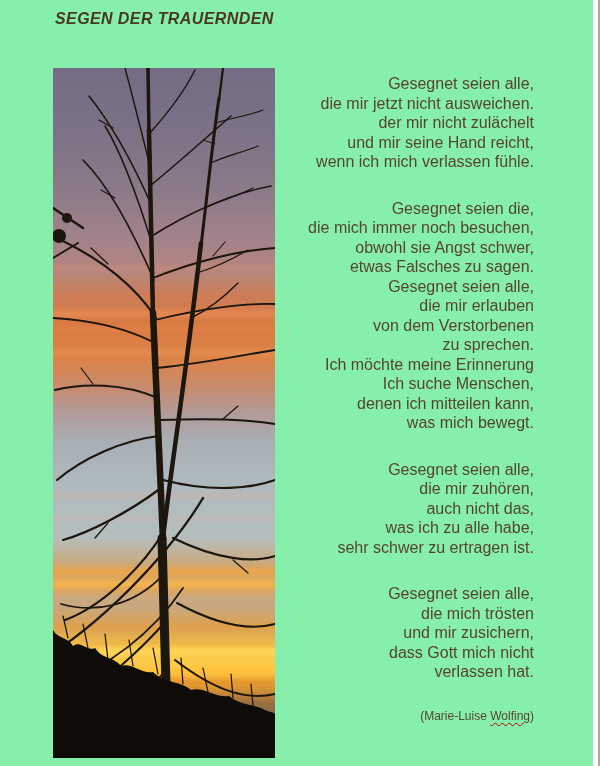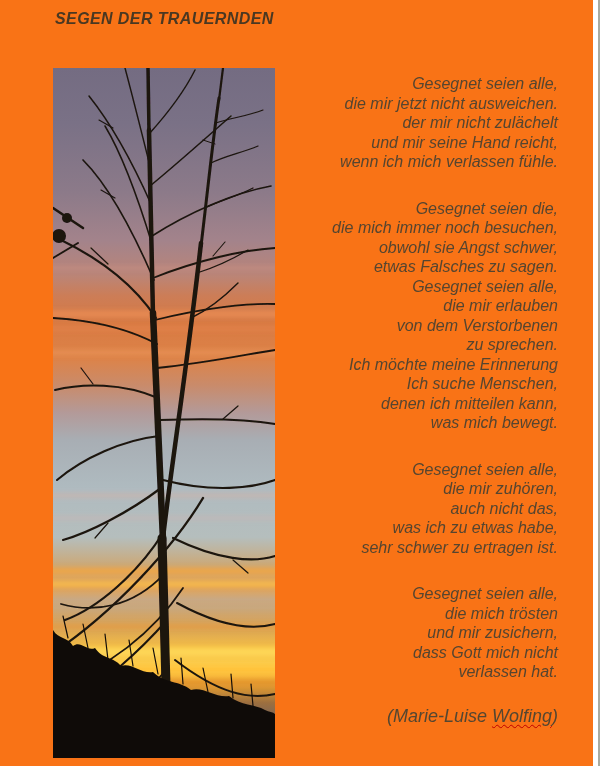--- a/index.html
+++ b/index.html
@@ -1,39 +1,39 @@
 <!DOCTYPE html>
 <html><head>
 <meta charset="utf-8">
 <style>
   html,body { margin:0; padding:0; }
   .page {
     position:relative; width:600px; height:766px;
-    background:#f97316; overflow:hidden;
+    background:#86efac; overflow:hidden;
     font-family:"Liberation Sans", sans-serif;
   }
   .title {
     position:absolute; left:55px; top:10px;
     font-style:italic; font-weight:bold; font-size:16px;
     letter-spacing:.4px; color:#4A3822; white-space:nowrap;
   }
   .photo {
     position:absolute; left:53px; top:68px; width:222px; height:690px;
   }
   .photo svg { display:block; width:222px; height:690px; }
   .poem {
-    position:absolute; top:74px; right:42px; width:300px;
-    text-align:right; font-style:italic; font-size:16px;
+    position:absolute; top:74px; right:66px; width:300px;
+    text-align:right; font-size:16px;
     line-height:19.5px; color:#554530;
   }
   .stanza { margin:0 0 27px 0; }
   .stanza:last-of-type { margin-bottom:0; }
   .poem-line { white-space:nowrap; }
   .attribution {
-    margin-top:22px; font-size:18px; line-height:15px; color:#544631;
+    margin-top:22px; font-size:12px; line-height:15px; color:#544631;
   }
   .misspelled {
     text-decoration-line:underline;
     text-decoration-style:wavy;
     text-decoration-color:#C00000;
     text-decoration-thickness:1px;
     text-underline-offset:2px;
   }
   .page-edge {
     position:absolute; top:0; right:0; bottom:0; width:5px;
@@ -198,21 +198,21 @@
         <div class="poem-line">zu sprechen.</div>
         <div class="poem-line">Ich möchte meine Erinnerung</div>
         <div class="poem-line">Ich suche Menschen,</div>
         <div class="poem-line">denen ich mitteilen kann,</div>
         <div class="poem-line">was mich bewegt.</div>
       </div>
     <div class="stanza">
         <div class="poem-line">Gesegnet seien alle,</div>
         <div class="poem-line">die mir zuhören,</div>
         <div class="poem-line">auch nicht das,</div>
-        <div class="poem-line">was ich zu etwas habe,</div>
+        <div class="poem-line">was ich zu alle habe,</div>
         <div class="poem-line">sehr schwer zu ertragen ist.</div>
       </div>
     <div class="stanza">
         <div class="poem-line">Gesegnet seien alle,</div>
         <div class="poem-line">die mich trösten</div>
         <div class="poem-line">und mir zusichern,</div>
         <div class="poem-line">dass Gott mich nicht</div>
         <div class="poem-line">verlassen hat.</div>
       </div>
     <div class="attribution"><span>(Marie-Luise </span><span class="misspelled">Wolfing</span><span>)</span></div>

